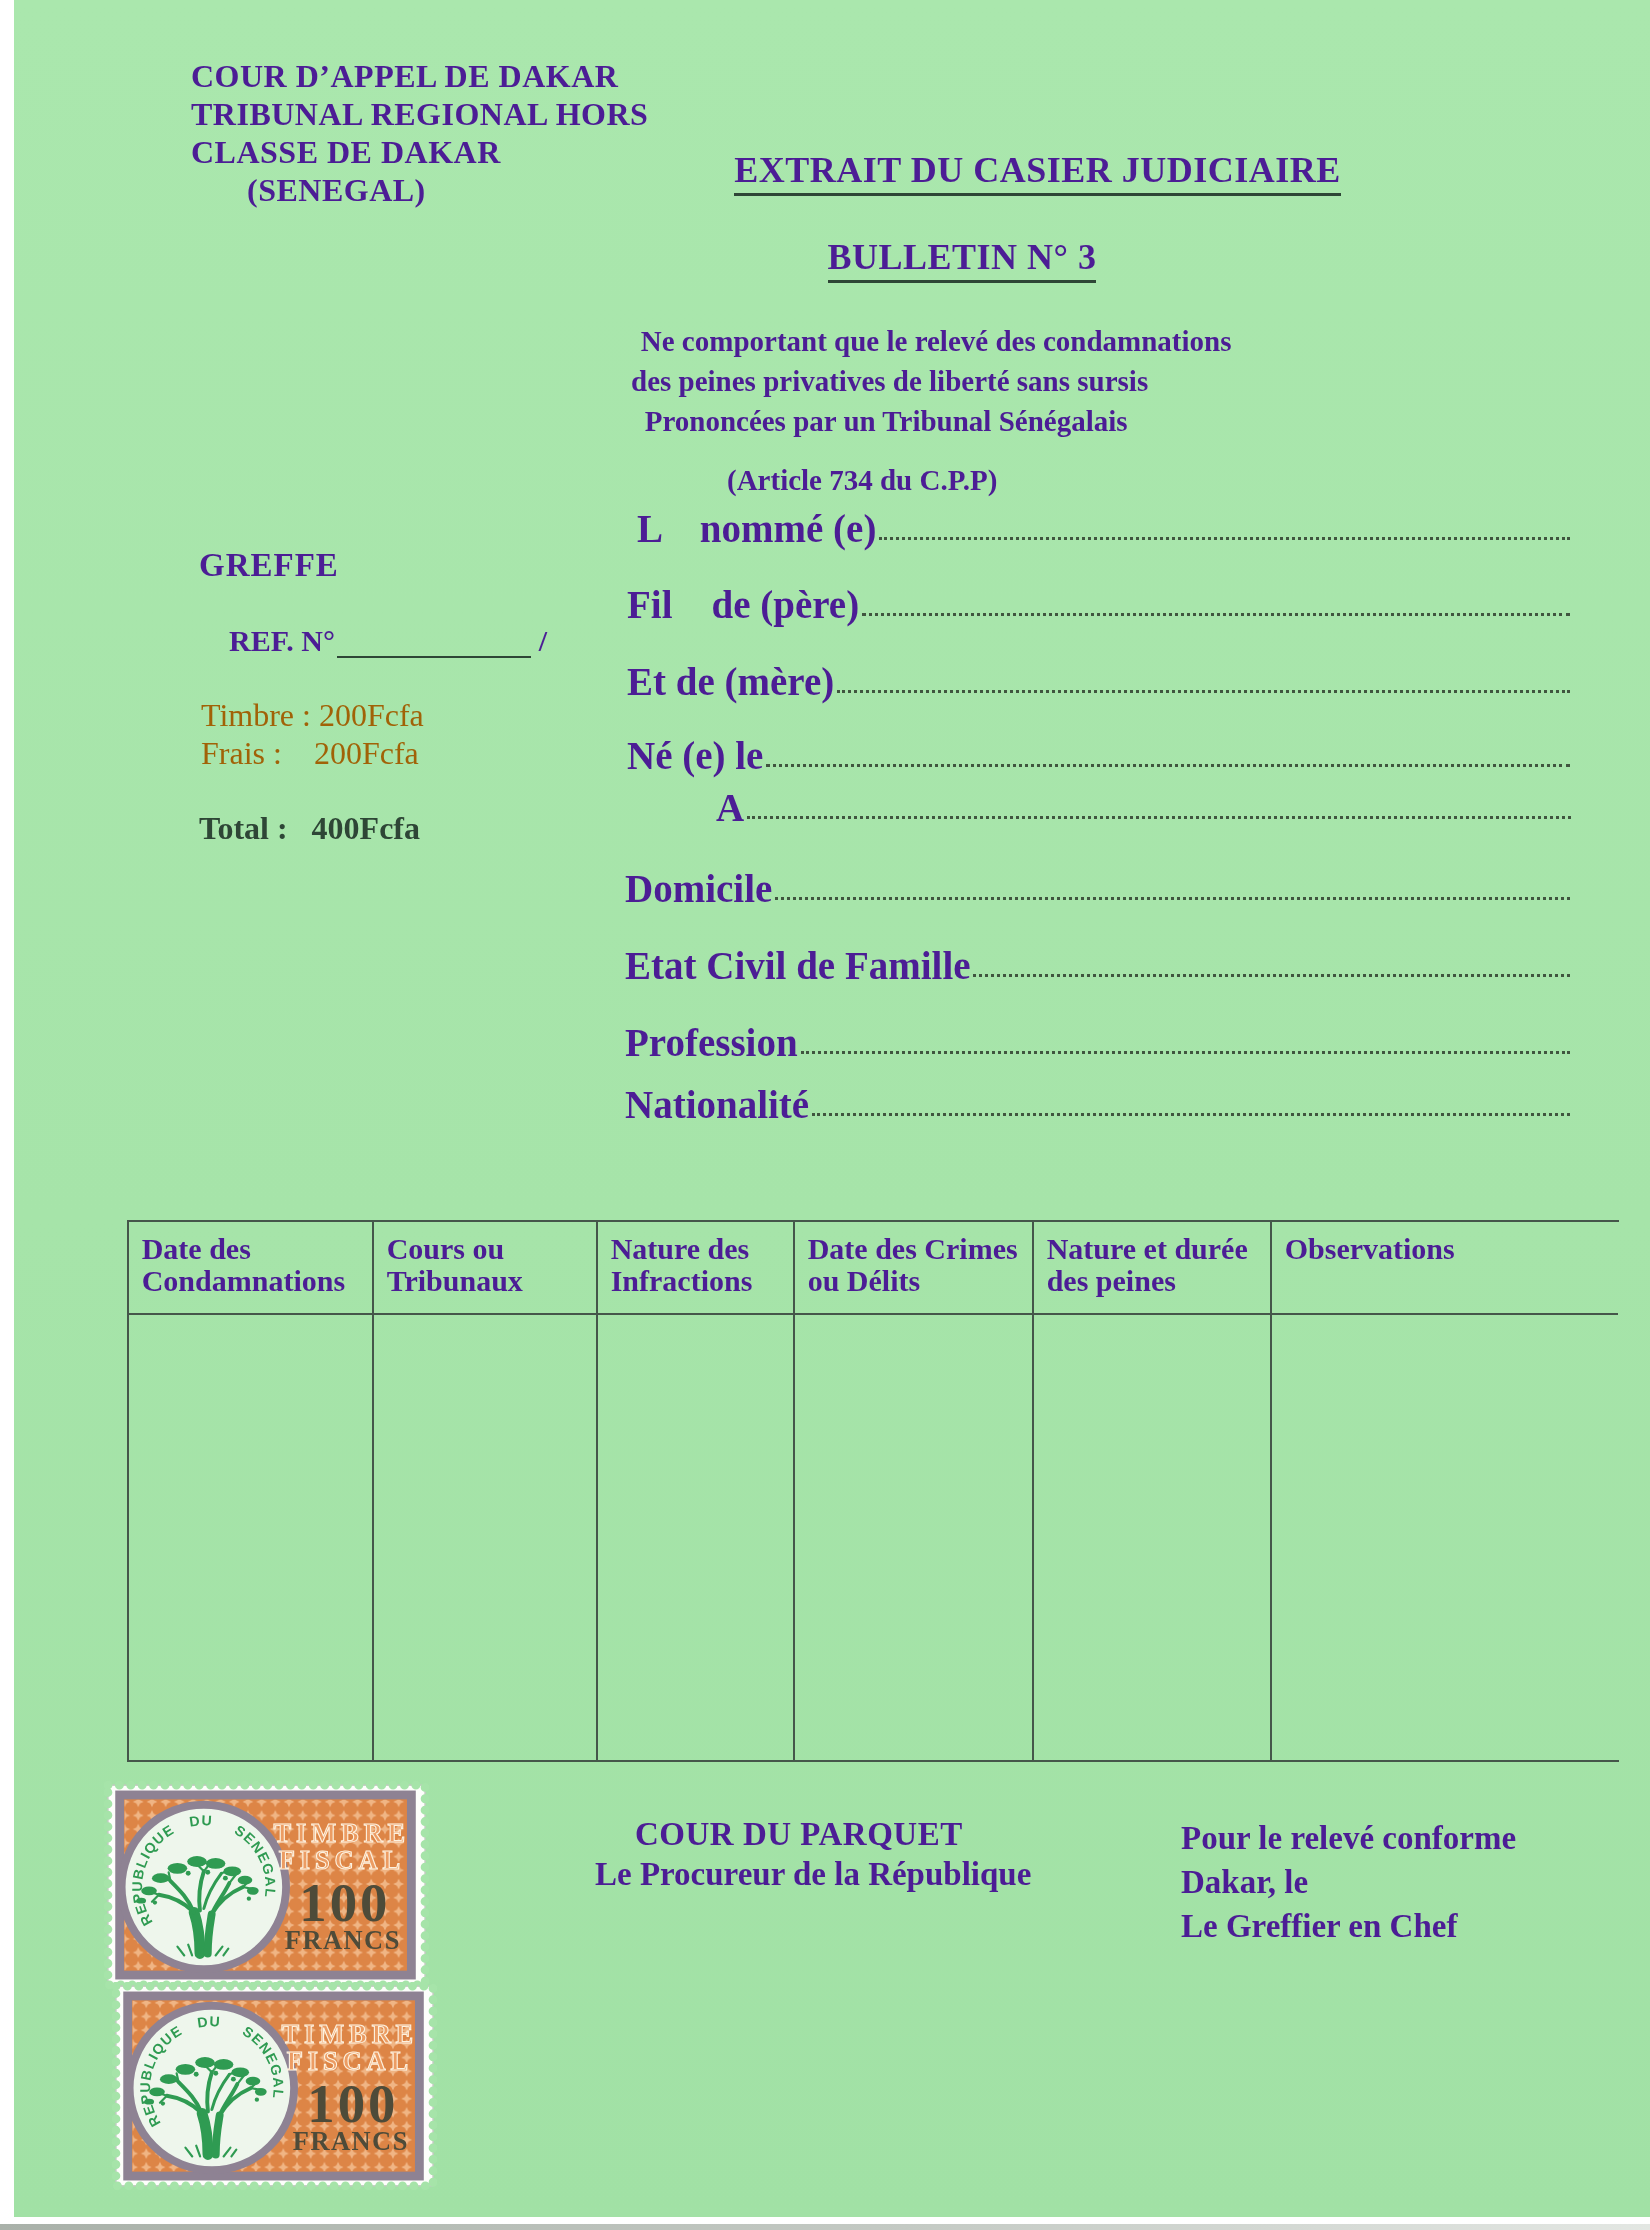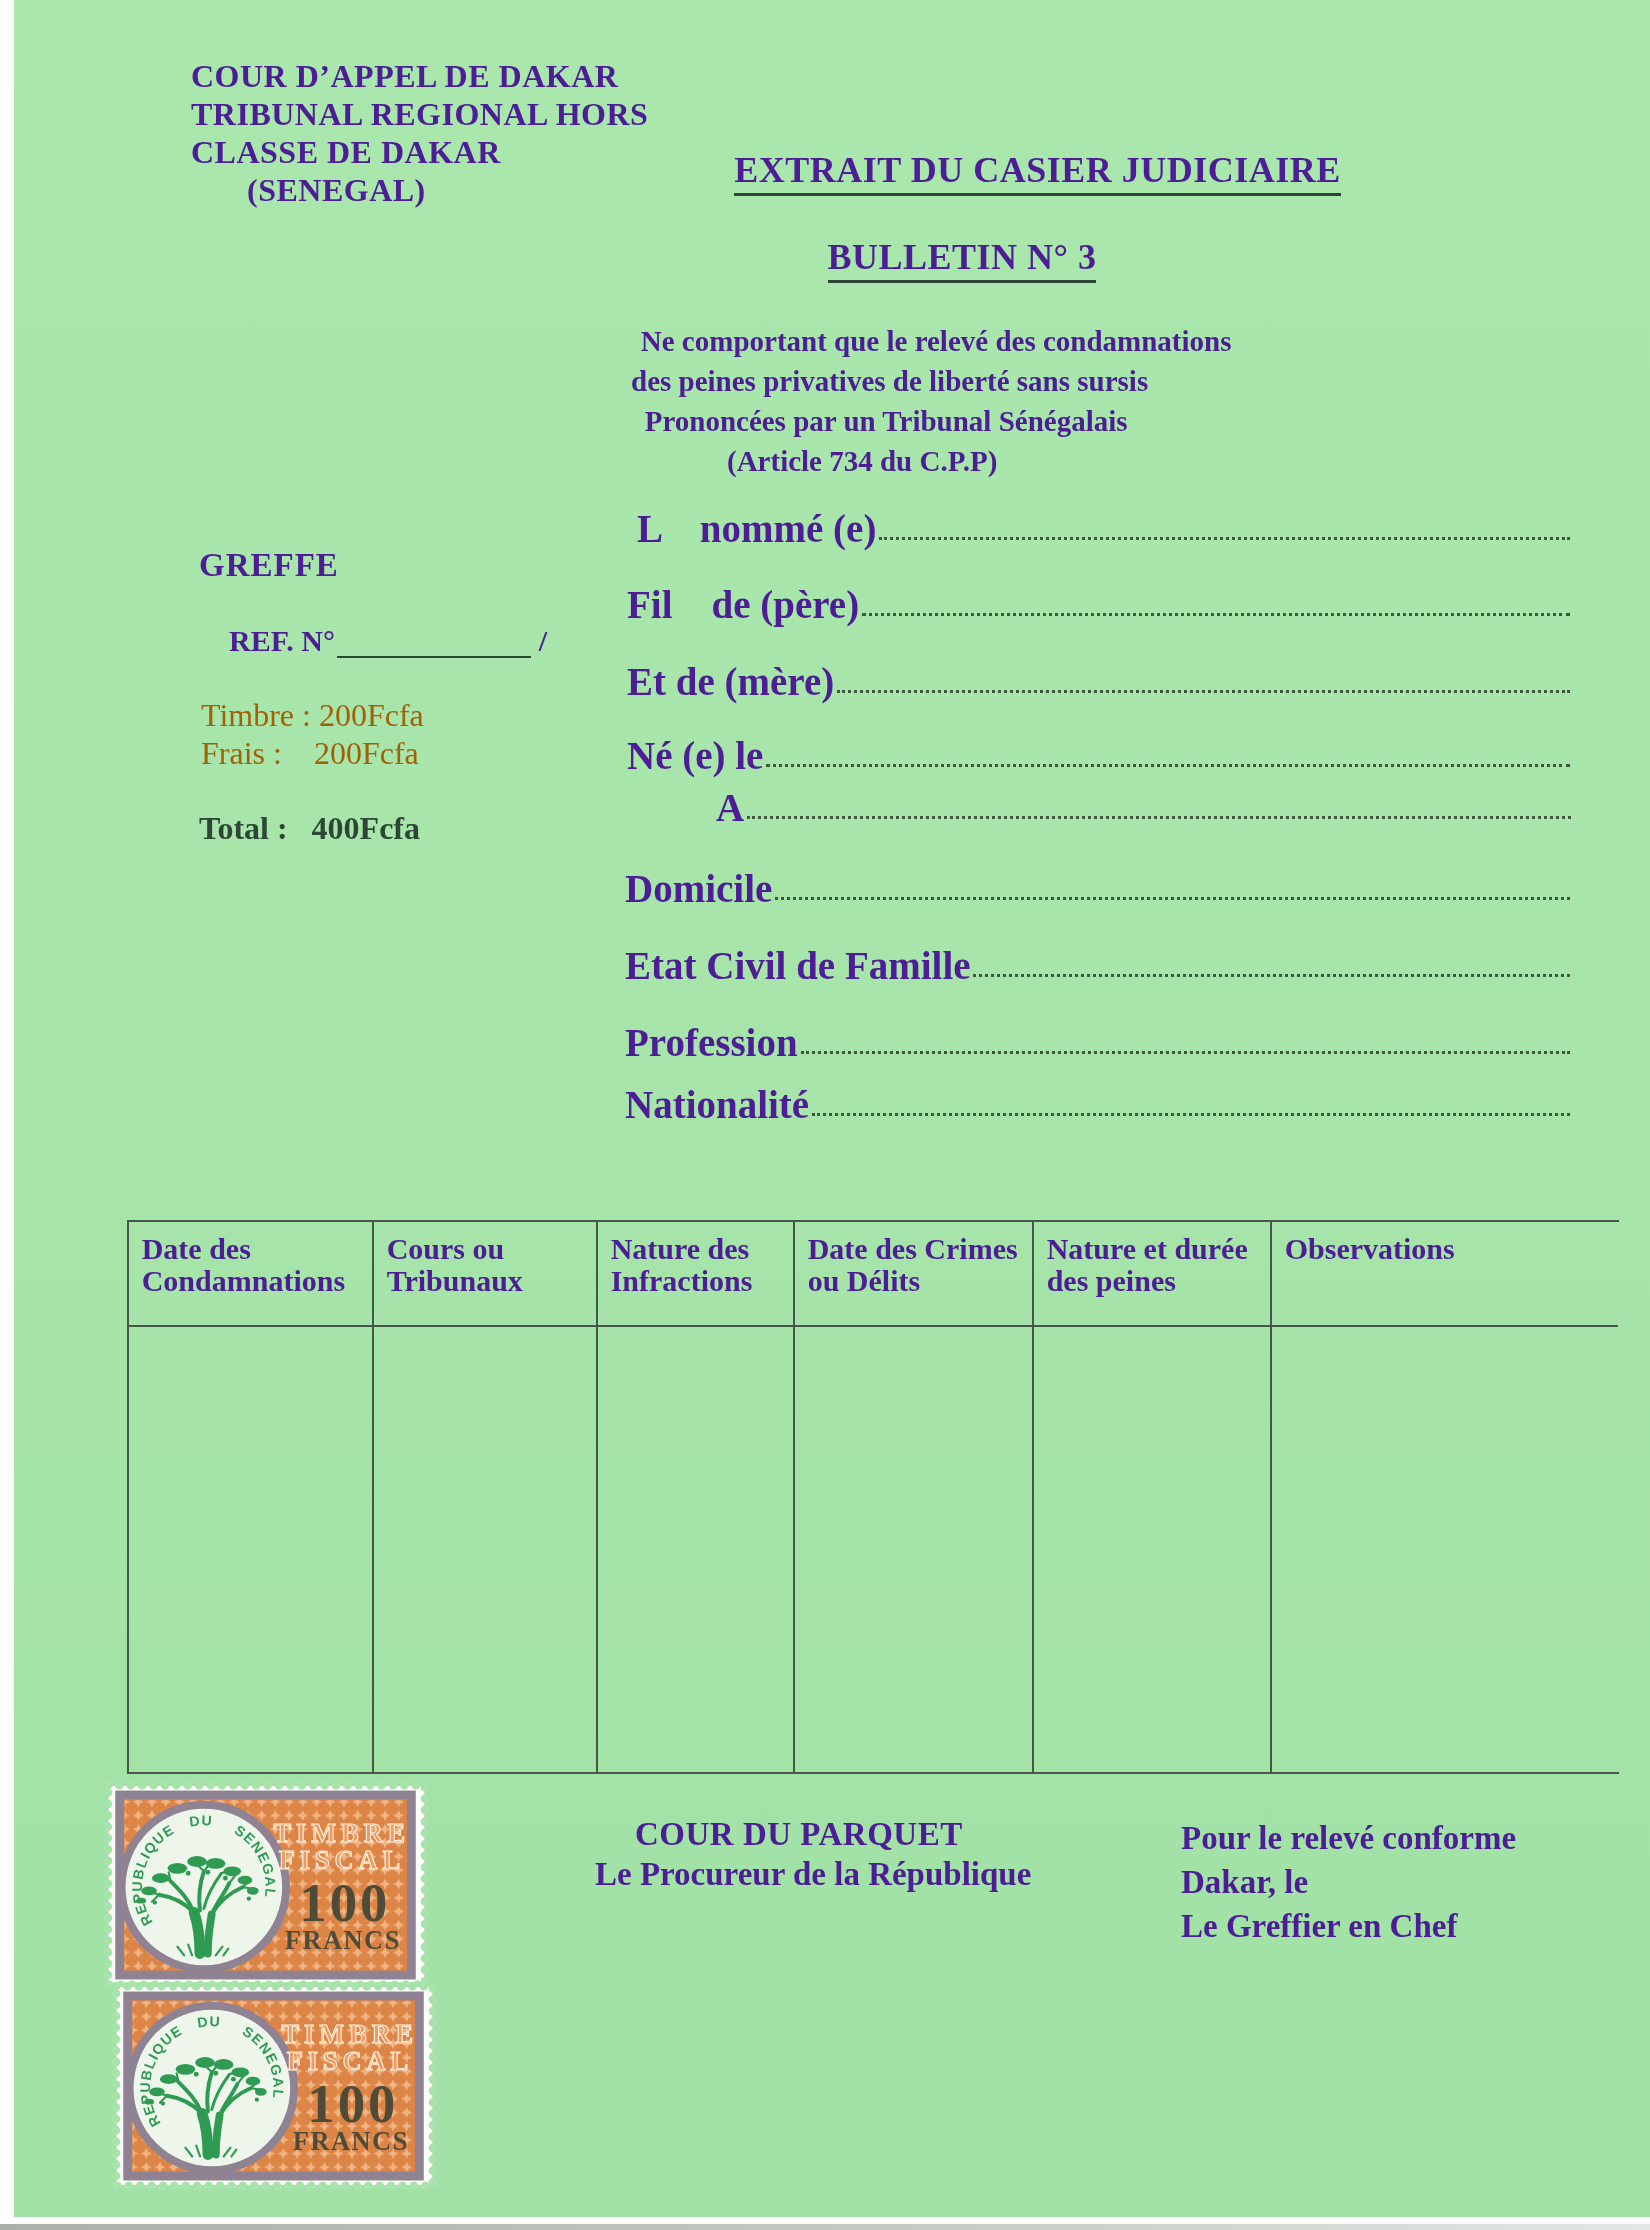--- a/index.html
+++ b/index.html
@@ -20,40 +20,40 @@
   .ink{color:#4c1d95;}
   .court{left:191px;top:57px;font-size:32px;font-weight:bold;line-height:38px;letter-spacing:0.5px;}
   .court .l4{padding-left:56px;}
   .title-wrap{left:626px;top:149px;width:823px;text-align:center;}
   .bulletin-wrap{left:668px;top:236px;width:588px;text-align:center;}
   .big-title{
     display:inline-block;font-size:36px;font-weight:bold;letter-spacing:0.5px;
     border-bottom:3.9px solid #2e4636;padding-bottom:2px;
   }
   .intro{left:631px;top:321px;font-size:29px;font-weight:bold;line-height:40px;}
-  .intro .i1{margin-left:9.8px;} .intro .i3{margin-left:13.7px;} .intro .i4{margin-left:96px;}
+  .intro .i1{margin-left:9.8px;} .intro .i3{margin-left:13.7px;} .intro .i4{margin-left:96px;margin-top:19px;}
   .frow{
     display:flex;align-items:flex-end;height:43px;font-size:39px;font-weight:bold;
   }
   .frow .lbl{white-space:pre;line-height:37px;}
   .frow .dots{
     flex:1;border-bottom:3.9px dotted #40553f;margin:0 2px 6.9px 2.9px;height:1px;
   }
   .greffe-t{left:199px;top:547px;font-size:33px;font-weight:bold;letter-spacing:1px;}
   .refrow{left:199px;top:585px;font-size:30px;font-weight:bold;white-space:pre;}
   .ref-line{display:inline-block;width:194px;height:37px;border-bottom:2.9px solid #2e4636;vertical-align:bottom;margin:0 7.8px 0 2px;}
   .fee{font-size:32px;white-space:pre;color:#a16207;}
   .fee.bold{font-weight:bold;color:#2e4636;}
   .jtable{
     left:127px;top:1220px;width:1490px;
     border-top:2px solid #45564a;border-left:2px solid #45564a;border-bottom:2px solid #45564a;
     display:grid;grid-template-columns:245px 224px 197px 239px 238px 346px;
   }
   .jtable .th{
-    height:105px;padding:10.8px 5.9px 0 12.7px;font-size:30px;font-weight:bold;line-height:32px;
+    height:93px;padding:10.8px 5.9px 0 12.7px;font-size:30px;font-weight:bold;line-height:32px;
     border-bottom:2px solid #45564a;box-sizing:border-box;
   }
   .jtable .td{height:445px;box-sizing:border-box;}
   .jtable .sep{border-right:2px solid #45564a;}
   .stamp{position:absolute;}
   .visa1{left:635px;top:1816px;font-size:33px;font-weight:bold;letter-spacing:0.5px;}
   .visa2{left:595px;top:1856px;font-size:33px;font-weight:bold;}
   .fright{left:1181px;top:1816px;font-size:33px;font-weight:bold;line-height:44px;}
   .arc-text{font-size:14.5px;font-weight:bold;fill:#2f9b52;letter-spacing:1.2px;font-family:"Liberation Sans",sans-serif;}
   .stamp-type{font-size:27px;font-weight:bold;fill:#ec9c63;stroke:#fdf2e0;stroke-width:1.1px;letter-spacing:5px;}

